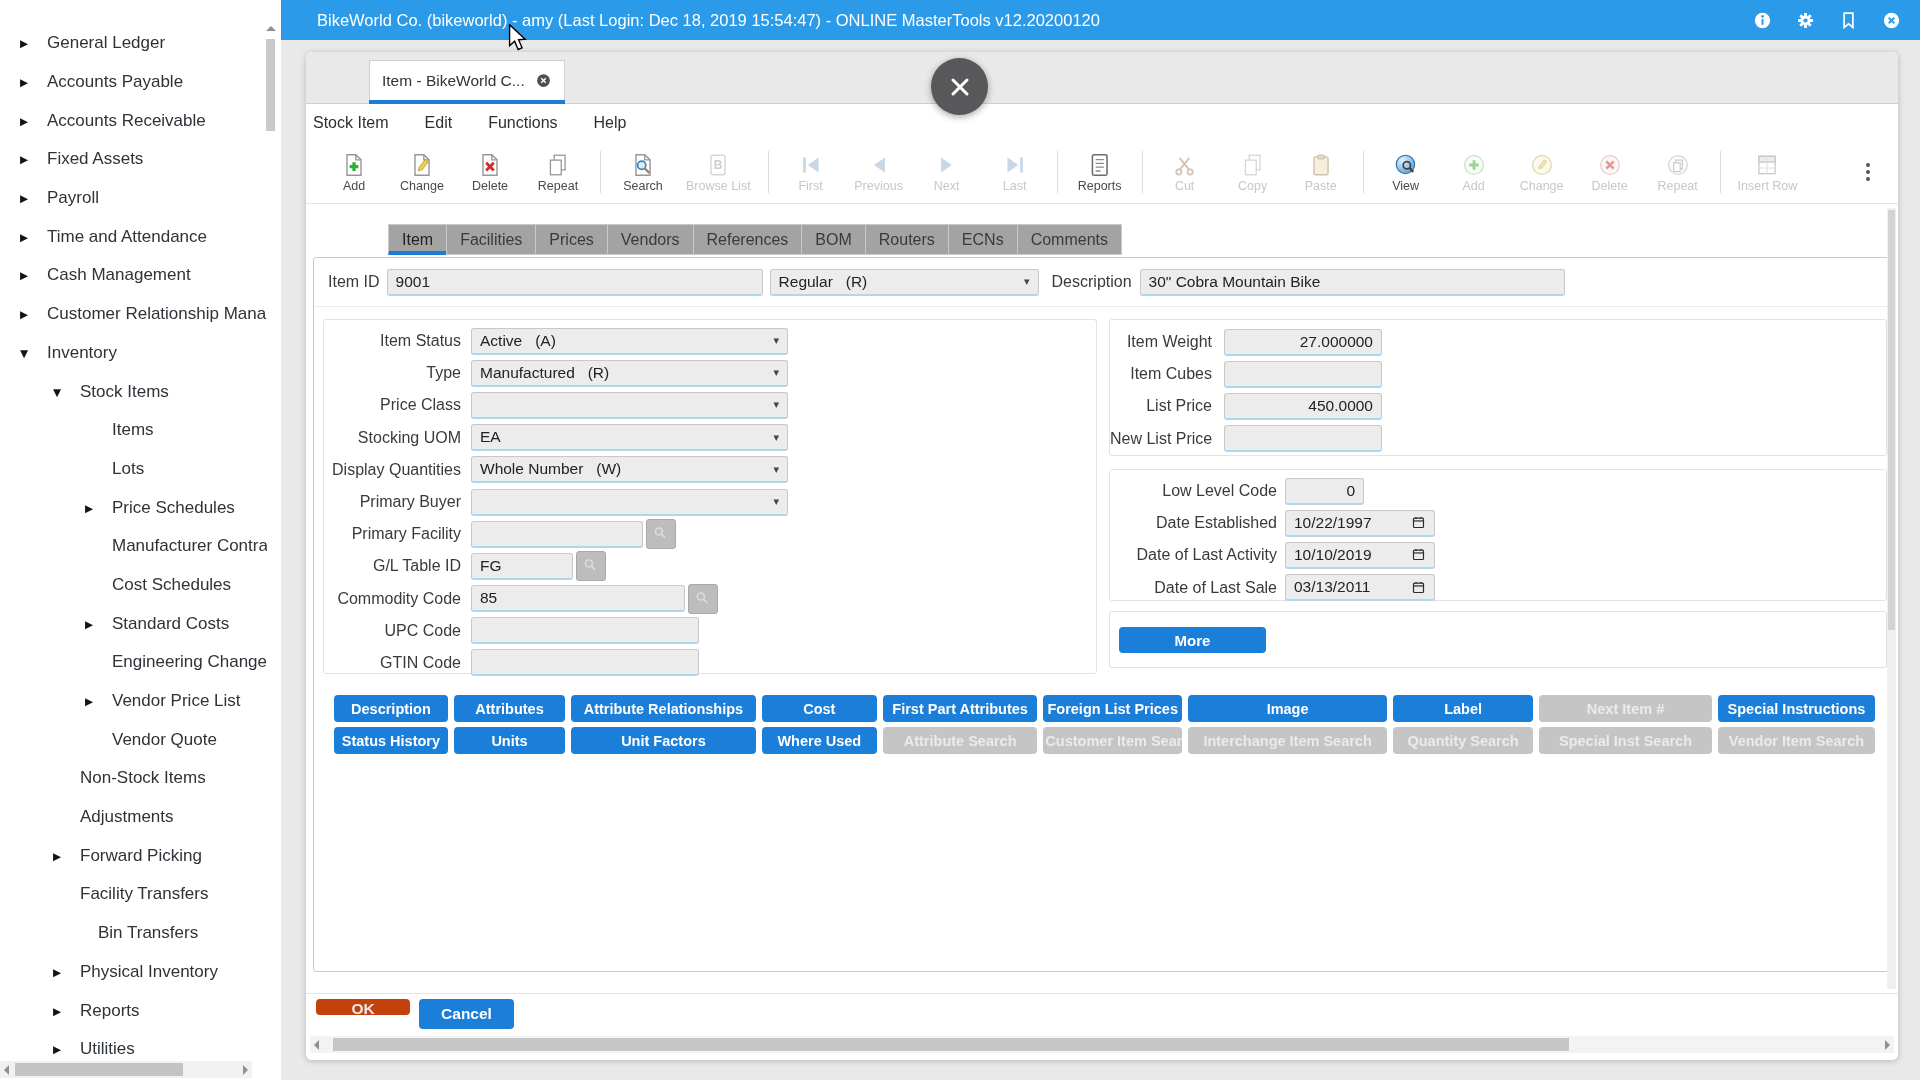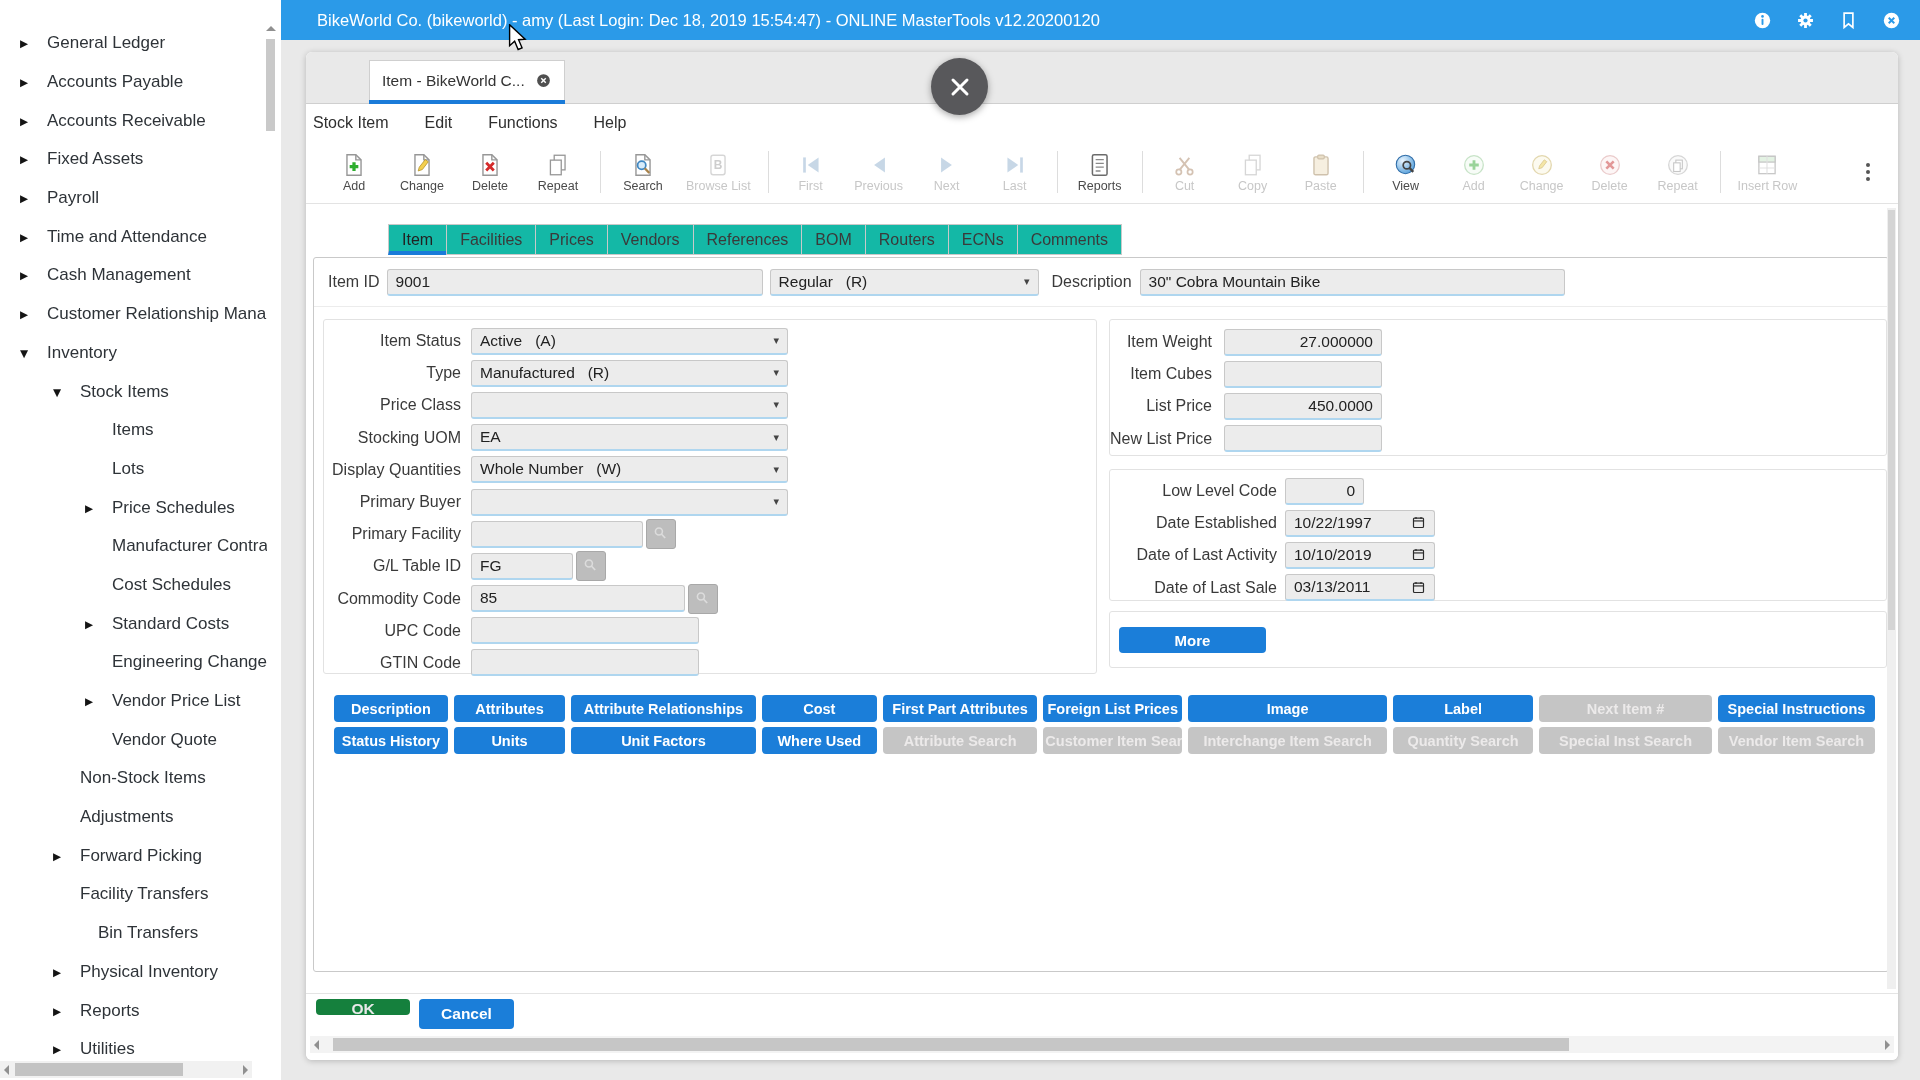--- a/index.html
+++ b/index.html
@@ -50,21 +50,21 @@
   .tdiv{width:1px;height:42px;background:#ddd;margin:0 8px;flex:none;}
   #kebab{margin-left:auto;margin-right:10px;display:flex;flex-direction:column;gap:3px;cursor:pointer;padding:4px;}
   #kebab i{width:4px;height:4px;border-radius:50%;background:#555;display:block;}
 
   #pbody{position:relative;background:#fff;height:789px;}
   #bodyVsb{position:absolute;right:2px;top:4px;width:9px;height:781px;background:#efefef;}
   #bodyVsb .thumb{width:7px;margin:2px auto 0 auto;height:420px;background:#d4d4d4;}
 
   
   #ntabs{position:absolute;left:82px;top:20px;display:flex;z-index:2;}
-  .ntab{padding:6px 13px 5px 13px;font-size:16px;color:#3a3a3a;background:#14b8a6;border:1px solid #c9c9c9;margin-left:-1px;cursor:pointer;}
+  .ntab{padding:6px 13px 5px 13px;font-size:16px;color:#3a3a3a;background:#a3a3a3;border:1px solid #c9c9c9;margin-left:-1px;cursor:pointer;}
   .ntab:first-child{margin-left:0;}
   .ntab.active{border-bottom:4px solid #1a7bd9;padding-bottom:1px;color:#222;}
 
   #contentBox{position:absolute;left:7px;right:9px;top:53px;height:713px;border:1px solid #c9c9c9;border-radius:3px;background:#fff;}
 
   
   .fld{background:#ececec;border:1px solid #c8c8c8;border-bottom:2px solid #afd6ef;border-radius:3px;height:24px;
        font-size:15.5px;color:#222;padding:0 8px;display:flex;align-items:center;box-sizing:content-box;}
   .fld.right{justify-content:flex-end;}
   .fld .caret{margin-left:auto;font-size:11px;color:#444;font-family:"DejaVu Sans",sans-serif;}
@@ -91,21 +91,21 @@
   .bluebtn{background:#1b7ed9;color:#fff;font-weight:bold;border:none;border-radius:4px;cursor:pointer;
            font-family:"Liberation Sans","DejaVu Sans",sans-serif;}
   #moreBtn{position:absolute;left:9px;top:15px;width:147px;height:26px;font-size:15px;}
 
   #btnGrid{position:absolute;left:20px;top:437px;width:1541px;display:grid;row-gap:5px;column-gap:6px;}
   .gridbtn{height:27px;font-size:14.5px;font-weight:bold;color:#fff;background:#1b7ed9;border:none;border-radius:4px;
            cursor:pointer;white-space:nowrap;overflow:hidden;font-family:"Liberation Sans","DejaVu Sans",sans-serif;padding:0 2px;}
   .gridbtn.disabled{background:#c5c5c5;color:#eceaea;cursor:default;}
 
   #pfooter{height:66px;border-top:1px solid #e4e4e4;position:relative;background:#fff;border-radius:0 0 6px 6px;}
-  #okBtn{position:absolute;left:10px;top:5px;width:94px;height:16px;background:#15803d;color:#e9e9e9;font-weight:bold;
+  #okBtn{position:absolute;left:10px;top:5px;width:94px;height:16px;background:#c2410c;color:#e9e9e9;font-weight:bold;
          font-size:15.5px;border:none;border-radius:4px;font-family:"Liberation Sans","DejaVu Sans",sans-serif;}
   #cancelBtn{position:absolute;left:113px;top:5px;width:95px;height:30px;font-size:15.5px;}
   #panelHsb{position:absolute;left:4px;right:4px;top:42px;height:17px;background:#f3f3f3;display:flex;align-items:center;}
   #panelHsb .thumb{height:13px;width:78%;background:#c6c6c6;margin-left:14px;}
 
   
   #bigClose{position:absolute;left:931px;top:58px;width:57px;height:57px;border-radius:50%;background:#58585b;
             box-shadow:0 2px 7px rgba(0,0,0,.35);display:flex;align-items:center;justify-content:center;z-index:60;cursor:pointer;}
   #bigClose svg{width:24px;height:24px;display:block;}
   #cursor{position:absolute;left:508px;top:24px;z-index:70;pointer-events:none;}

